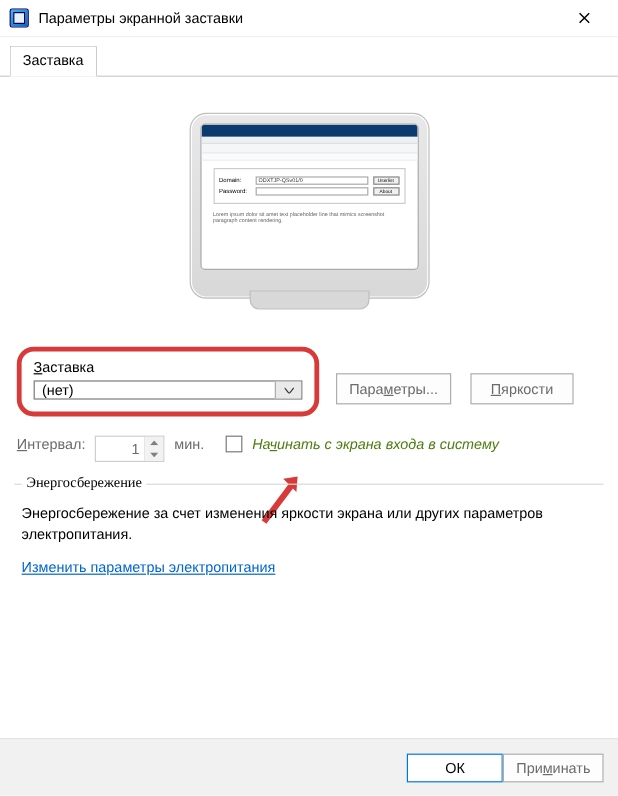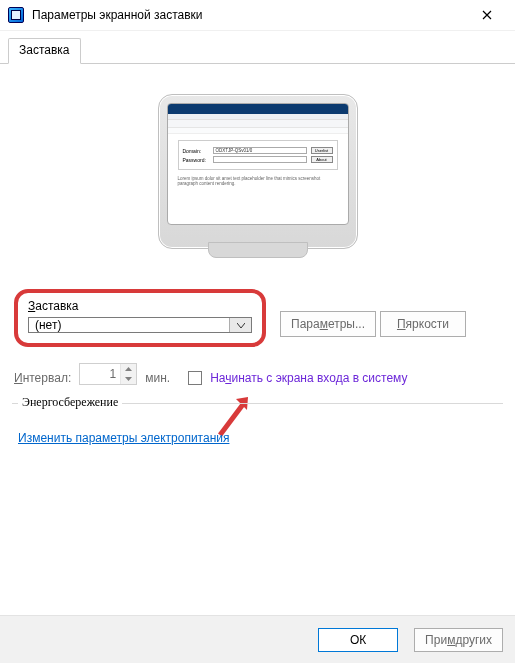--- a/index.html
+++ b/index.html
@@ -40,39 +40,39 @@
   .row-screensaver { display:flex; align-items:flex-end; gap:12px; margin-top:0; }
   .select { flex:1; display:flex; align-items:center; height:16px; border:1px solid #7a7a7a; background:#fff; }
   .select .selval { flex:1; padding:2px 6px; font-size:12px; }
   .select .selbtn { width:22px; height:100%; display:flex; align-items:center; justify-content:center; border-left:1px solid #adadad; background:#e9e9e9;}
   .select .selbtn svg{width:8px;height:5px;}
 
   .btn { min-width:86px; height:26px; padding:0 10px; border:1px solid #adadad; background:#fdfdfd; color:#6b6b6b; font-size:12px; display:inline-flex; align-items:center; justify-content:center; }
   .btn.enabled { color:#000; background:#fdfdfd; border-color:#8f8f8f; }
   .btn.primary-outline { border:1px solid #0078d7; background:#fff; color:#000; }
 
-  .row-interval { display:flex; align-items:flex-end; gap:8px; margin:16px 2px 8px 2px; color:#6b6b6b; font-size:12px; position:relative; }
+  .row-interval { display:flex; align-items:flex-start; gap:8px; margin:16px 2px 8px 2px; color:#6b6b6b; font-size:12px; position:relative; }
   .row-interval .lbl { }
   .spinner { display:flex; align-items:stretch; width:58px; height:22px; border:1px solid #cfcfcf; background:#fff;}
   .spinner input { width:40px; border:none; outline:none; text-align:right; padding:0 4px; font-size:12px; color:#6b6b6b; background:transparent;}
   .spinner .spinbtns{width:18px;border-left:1px solid #e5e5e5;display:flex;flex-direction:column;}
   .spinner .sp{flex:1;display:flex;align-items:center;justify-content:center;background:#f2f2f2;}
   .spinner .sp svg{width:7px;height:4px;fill:#808080;}
   .chk { width:14px; height:14px; border:1px solid #7a7a7a; background:#fff; margin-left:10px; }
-  .chk-label { color:#6d28d9; }
+  .chk-label { color:#4d7c0f;font-style:italic; }
 
   .arrow { position:absolute; left:200px; top:30px; pointer-events:none; }
   .arrow svg{width:48px;height:48px;}
 
   .group { border-top:1px solid #d9d9d9; margin:18px 0 0 0; padding-top:8px; position:relative; }
   .group .legend { position:absolute; top:-9px; left:6px; background:#fff; padding:0 4px; font-size:12px;font-family:Liberation Serif, serif; }
   .group .body { padding:8px 6px; font-size:12px; line-height:1.45; }
   .link { color:#0066cc; text-decoration:underline; cursor:pointer; }
 
-  .footer { position:absolute; left:0; right:0; bottom:0; height:48px; border-top:1px solid #e3e3e3; background:#f1f1f1; display:flex; align-items:center; justify-content:flex-end; gap:16px; padding:0 12px; }
+  .footer { position:absolute; left:0; right:0; bottom:0; height:48px; border-top:1px solid #e3e3e3; background:#f1f1f1; display:flex; align-items:center; justify-content:flex-end; gap:0; padding:0 12px; }
   .footer .btn { min-width:80px; height:24px; }
 </style>
 </head>
 <body>
 
 <div class="titlebar">
   <div class="icon"></div>
   <div class="title">Параметры экранной заставки</div>
   <div class="close">
     <svg viewBox="0 0 10 10">
@@ -117,21 +117,21 @@
       <div class="hl-label"><span class="underline-letter">З</span><span>аставка</span></div>
       <div class="select">
         <div class="selval">(нет)</div>
         <div class="selbtn">
           <svg viewBox="0 0 8 5">
               <path d="M0 0 L4 5 L8 0" fill="none" stroke="#333" stroke-width="1"></path>
             </svg>
         </div>
       </div>
     </div>
-    <div style="display:flex; gap:4px; padding-bottom:10px;">
+    <div style="display:flex; gap:16px; padding-bottom:10px;">
       <button class="btn">
           <span>Пара</span>
           <span class="underline-letter">м</span>
           <span>етры...</span>
         </button>
       <button class="btn">
           <span class="underline-letter">П</span>
           <span>яркости</span>
         </button>
     </div>
@@ -162,27 +162,28 @@
       <svg viewBox="0 0 48 48">
         <path d="M6 42 L30 10" stroke="#d83a3a" stroke-width="5" fill="none"></path>
         <path d="M22 6 L34 4 L33 17 Z" fill="#d83a3a"></path>
       </svg>
     </div>
   </div>
 
   <div class="group">
     <div class="legend">Энергосбережение</div>
     <div class="body">
+      <div>Энергосбережение за счет изменения яркости экрана или других параметров электропитания.</div>
       <div style="height:10px"></div>
       <span class="link">Изменить параметры электропитания</span>
     </div>
   </div>
 
 </div>
 
 <div class="footer">
   <button class="btn enabled primary-outline">ОК</button>
   <button class="btn">
       <span>При</span>
       <span class="underline-letter">м</span>
-      <span>других</span>
+      <span>инать</span>
     </button>
 </div>
 
 </body></html>

